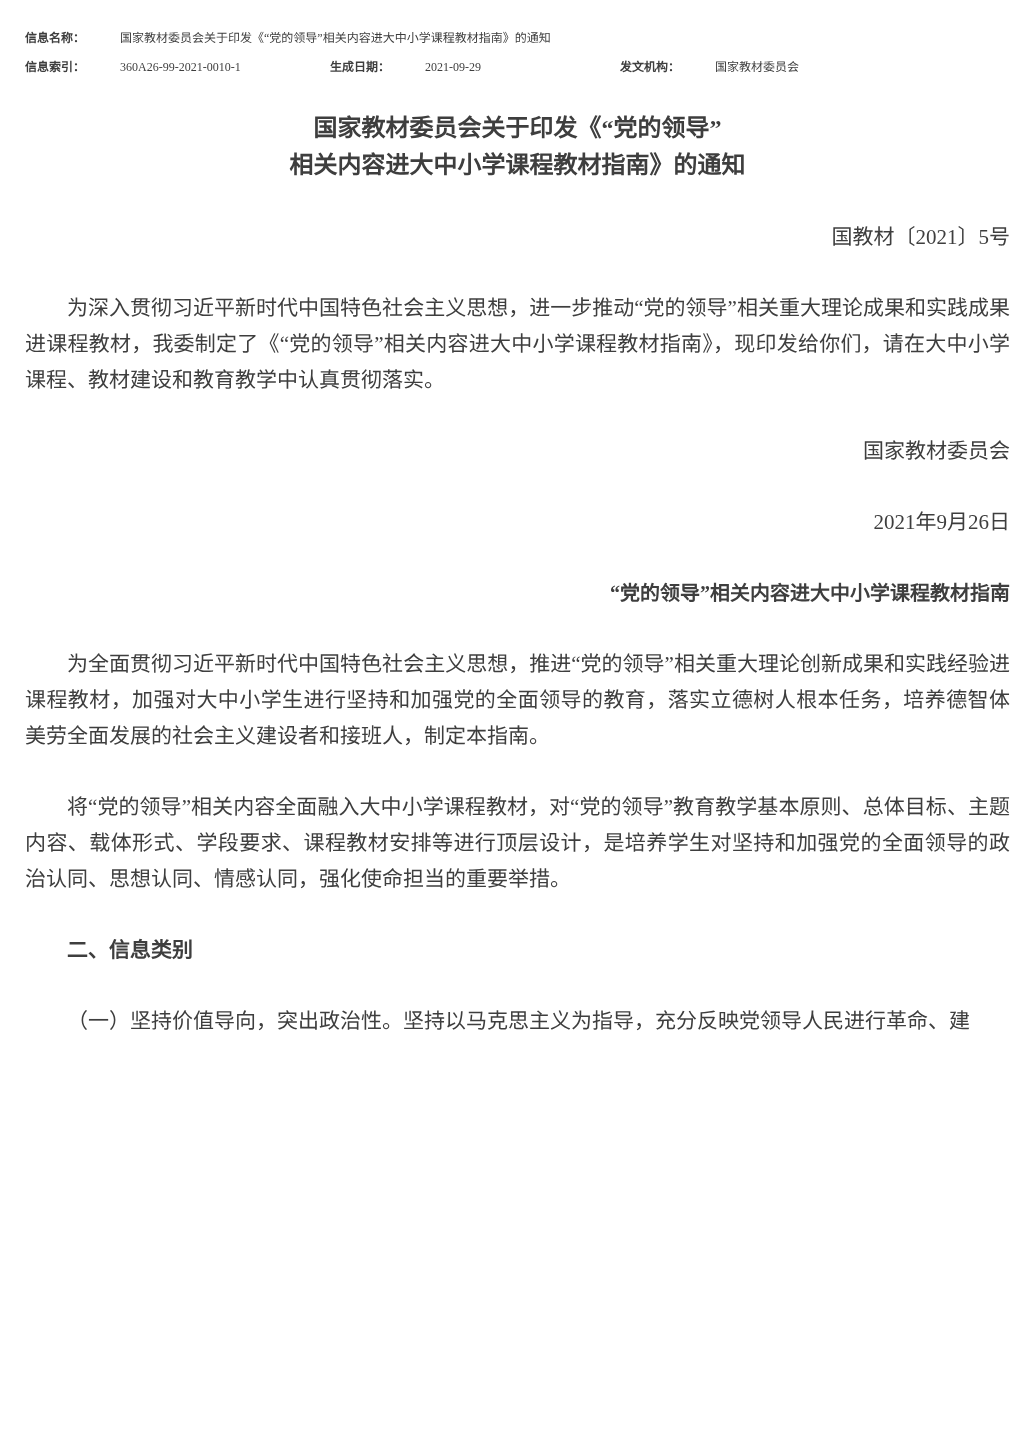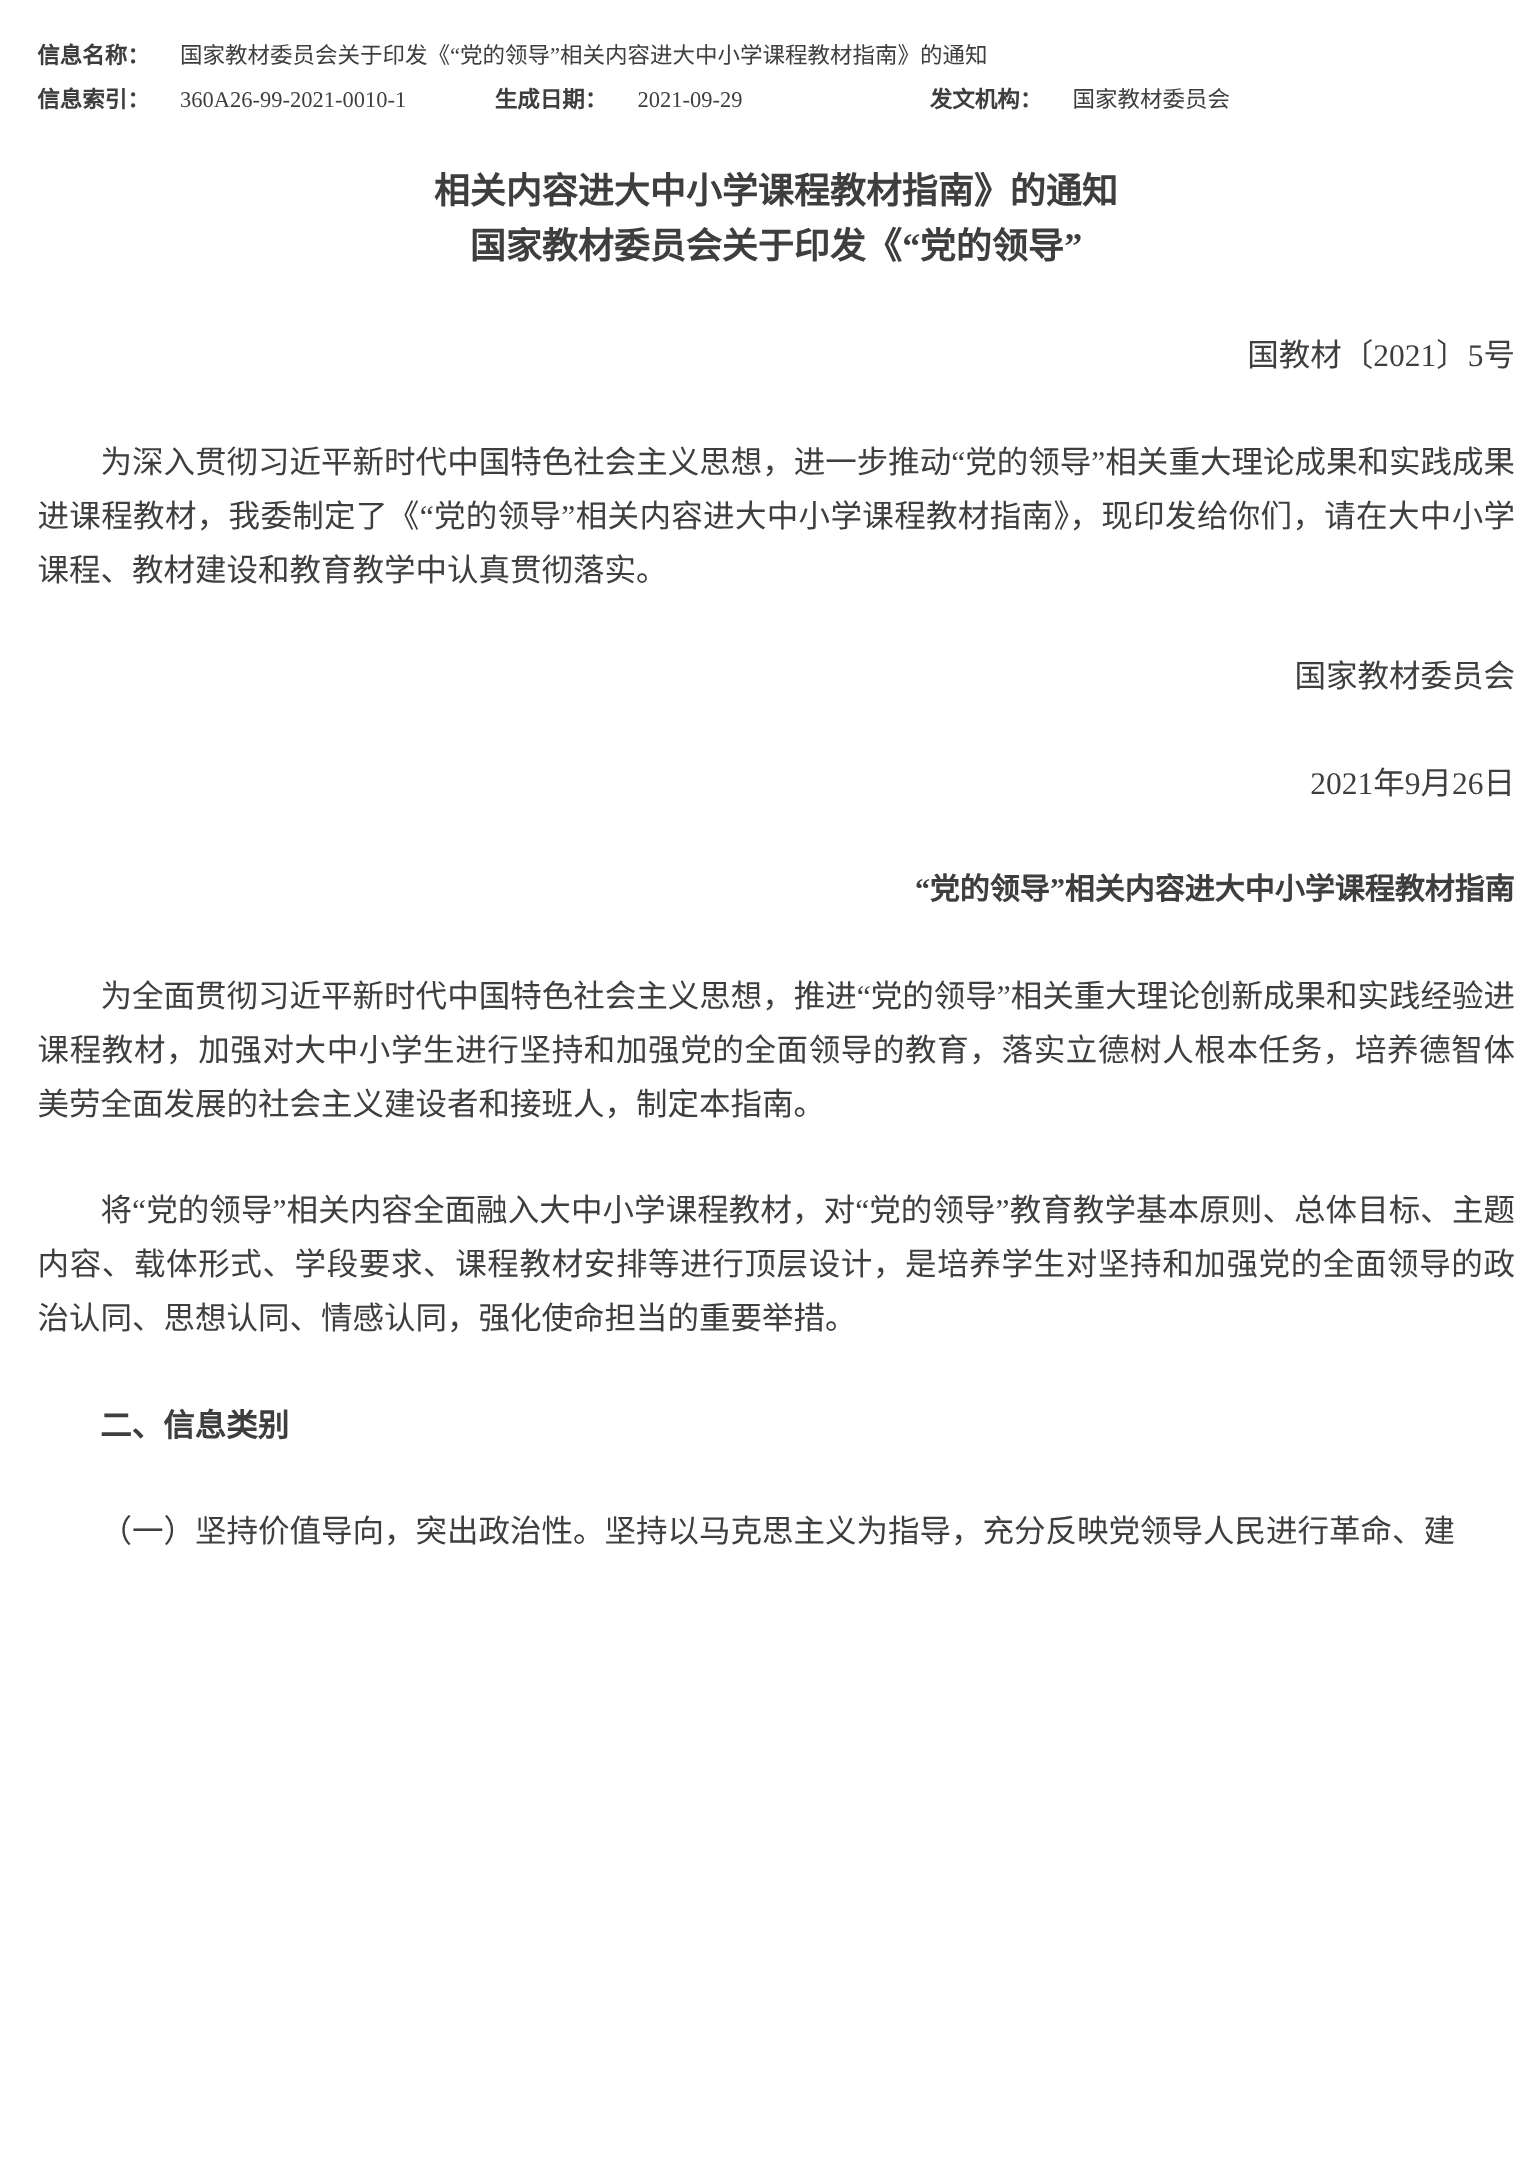--- a/index.html
+++ b/index.html
@@ -12,21 +12,21 @@
     height: 1449px;
     overflow: hidden;
     font-family: "Liberation Serif", "DejaVu Serif", serif;
     color: #3e3e3e;
   }
   .page {
     padding: 24px 14px 0 25px;
   }
   
   .meta {
-    font-size: 15px;
+    font-size: 12px;
     line-height: 29px;
   }
   .meta-row { white-space: nowrap; }
   .mlabel {
     font-weight: bold;
     display: inline-block;
     vertical-align: top;
   }
   .mvalue {
     display: inline-block;
@@ -75,22 +75,22 @@
   <div class="meta">
     <div class="meta-row">
       <span class="mlabel w95">信息名称：</span><span class="mvalue">国家教材委员会关于印发《“党的领导”相关内容进大中小学课程教材指南》的通知</span>
     </div>
     <div class="meta-row">
       <span class="mlabel w95">信息索引：</span><span class="mvalue w210">360A26-99-2021-0010-1</span><span class="mlabel w95">生成日期：</span><span class="mvalue w195">2021-09-29</span><span class="mlabel w95">发文机构：</span><span class="mvalue">国家教材委员会</span>
     </div>
   </div>
 
   <h1 class="doc-title">
+    <span class="tline">国家教材委员会关于印发《“党的领导”</span>
     <span class="tline">相关内容进大中小学课程教材指南》的通知</span>
-    <span class="tline">国家教材委员会关于印发《“党的领导”</span>
   </h1>
 
   <p class="right">国教材〔2021〕5号</p>
 
 
   <p>为深入贯彻习近平新时代中国特色社会主义思想，进一步推动“党的领导”相关重大理论成果和实践成果进课程教材，我委制定了《“党的领导”相关内容进大中小学课程教材指南》，现印发给你们，请在大中小学课程、教材建设和教育教学中认真贯彻落实。</p>
 
   <p class="right">国家教材委员会</p>
 
   <p class="right">2021年9月26日</p>

